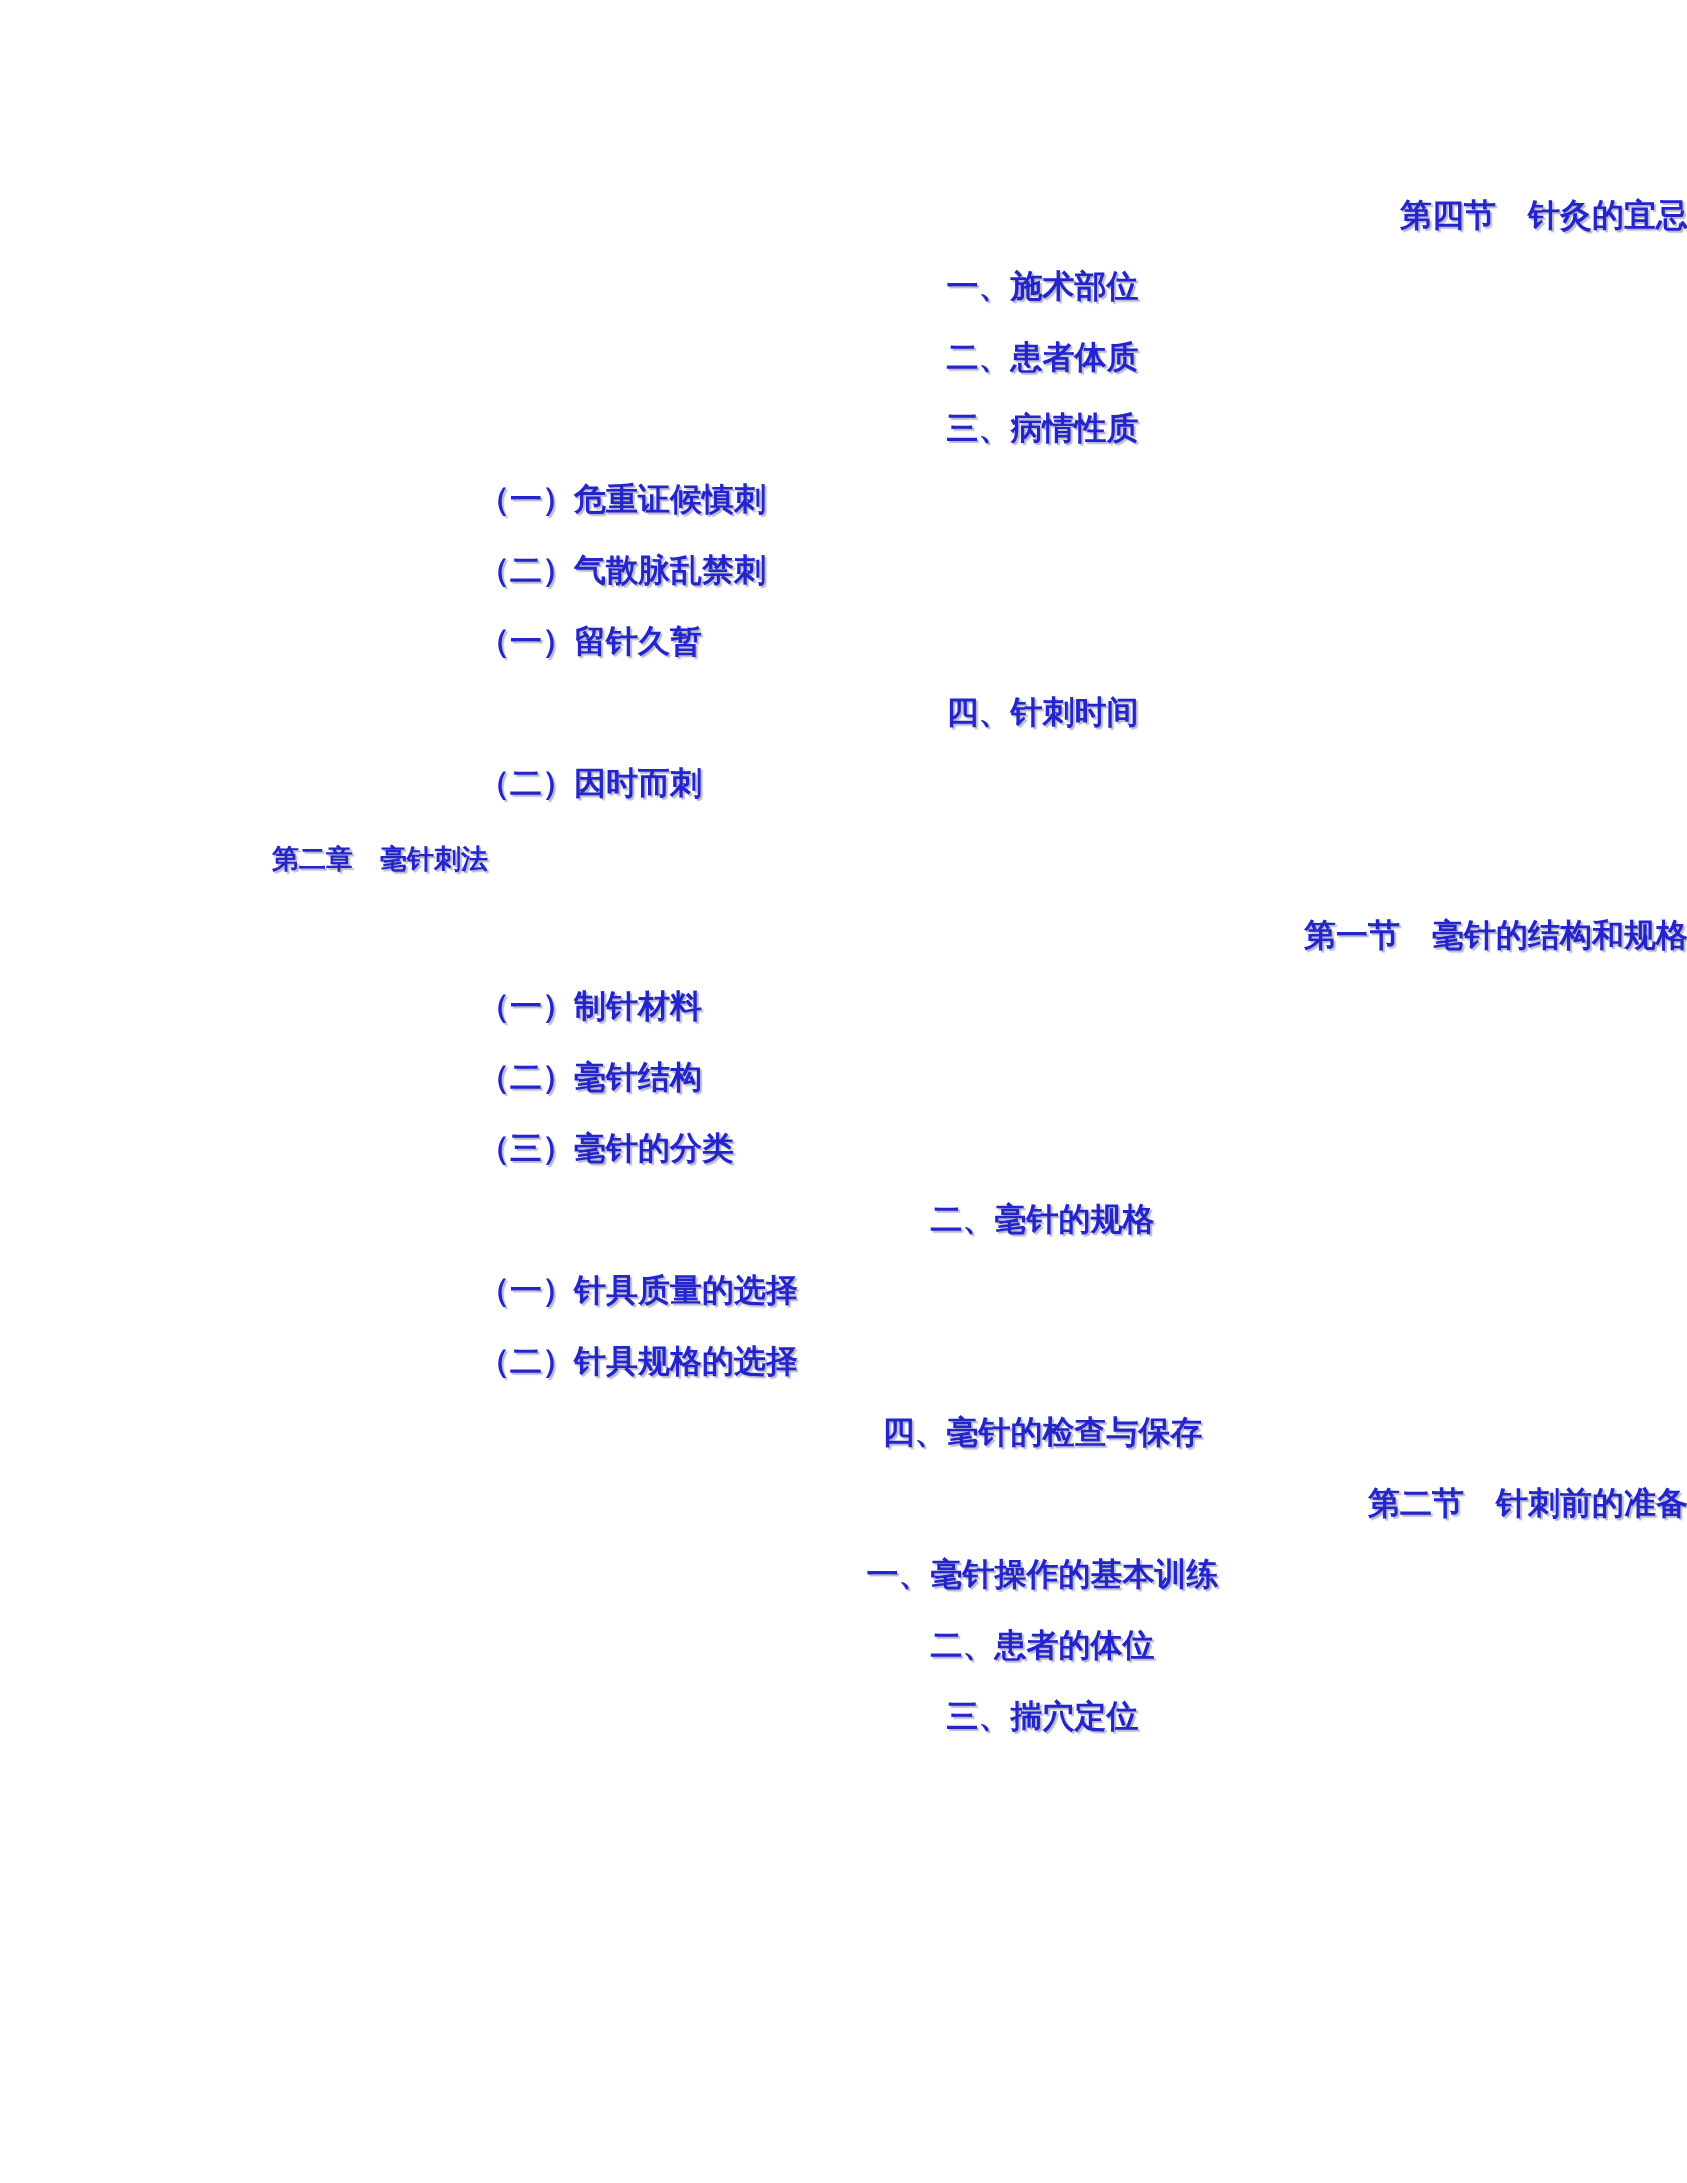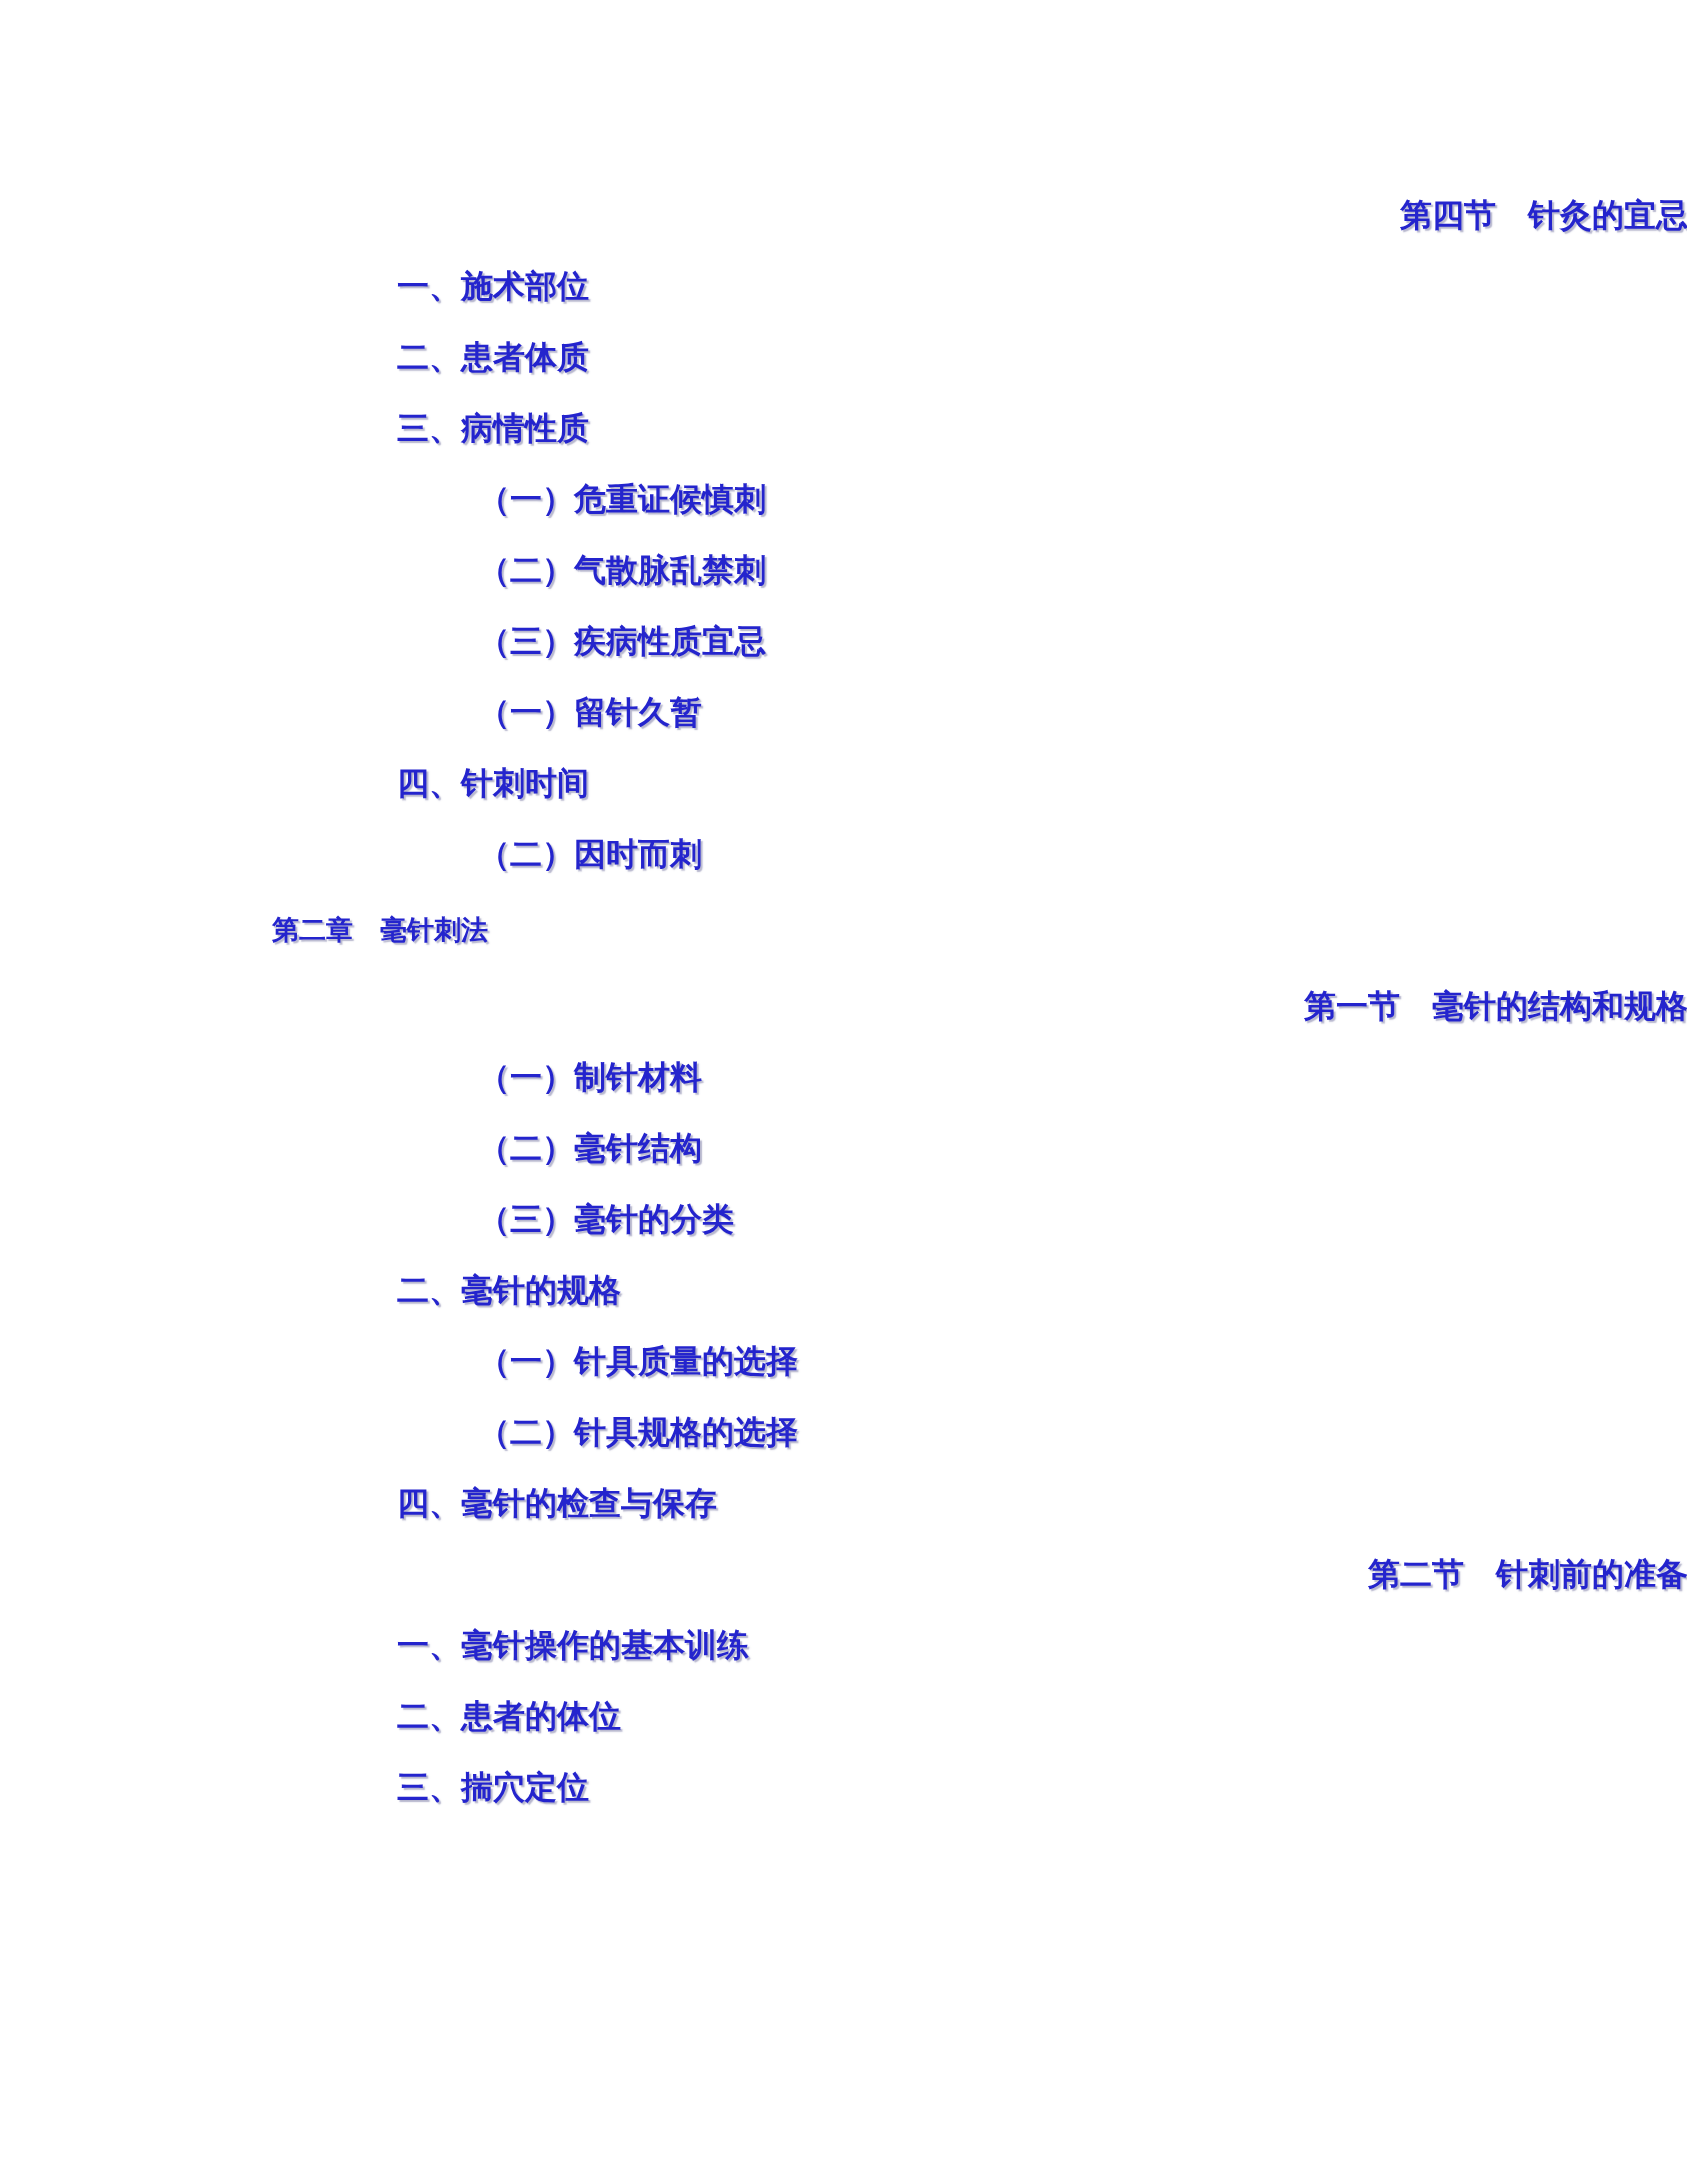--- a/index.html
+++ b/index.html
@@ -31,35 +31,34 @@
     white-space: pre;
     text-shadow: 2px 2px 1.3px rgba(110, 110, 155, 0.5);
   }
   .lvl-chapter {
     height: 81px;
     line-height: 81px;
     font-size: 27px;
     padding-left: 272px;
   }
   .lvl-section { padding-left: 329px; text-align: right; }
-  .lvl-num     { padding-left: 397px; }
+  .lvl-num     { padding-left: 397px; text-align: center; }
   .lvl-paren   { padding-left: 478px; }
 </style>
 </head>
 <body>
 
 <div class="page">
   <div class="toc">
     <div class="line lvl-section">第四节　针灸的宜忌</div>
     <div class="line lvl-num">一、施术部位</div>
     <div class="line lvl-num">二、患者体质</div>
     <div class="line lvl-num">三、病情性质</div>
     <div class="line lvl-paren">（一）危重证候慎刺</div>
     <div class="line lvl-paren">（二）气散脉乱禁刺</div>
-    <div class="line lvl-paren">（三）疾病性质宜忌</div>
     <div class="line lvl-paren">（一）留针久暂</div>
     <div class="line lvl-num">四、针刺时间</div>
     <div class="line lvl-paren">（二）因时而刺</div>
     <div class="line lvl-chapter">第二章　毫针刺法</div>
     <div class="line lvl-section">第一节　毫针的结构和规格</div>
     <div class="line lvl-paren">（一）制针材料</div>
     <div class="line lvl-paren">（二）毫针结构</div>
     <div class="line lvl-paren">（三）毫针的分类</div>
     <div class="line lvl-num">二、毫针的规格</div>
     <div class="line lvl-paren">（一）针具质量的选择</div>

